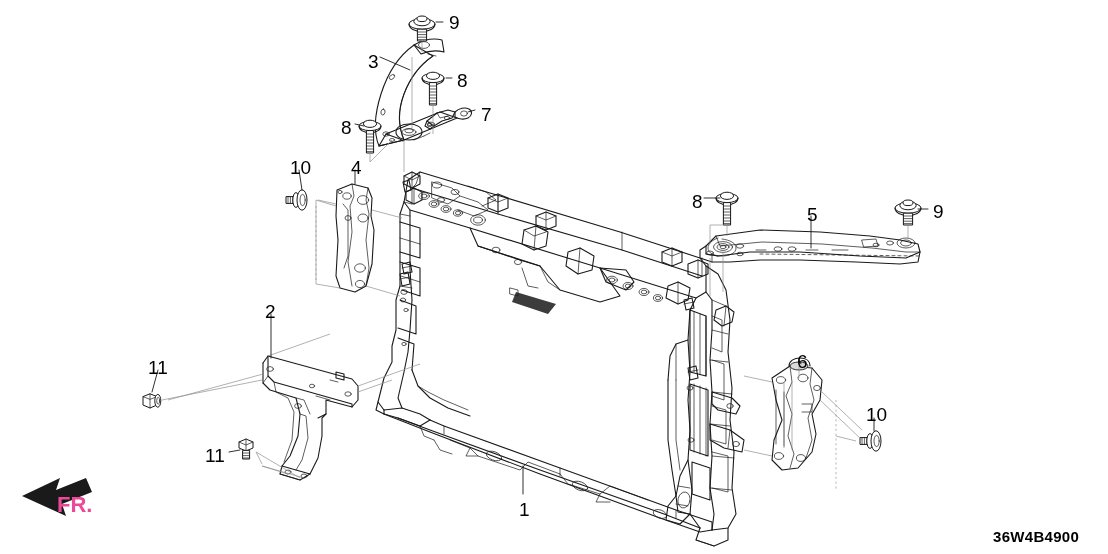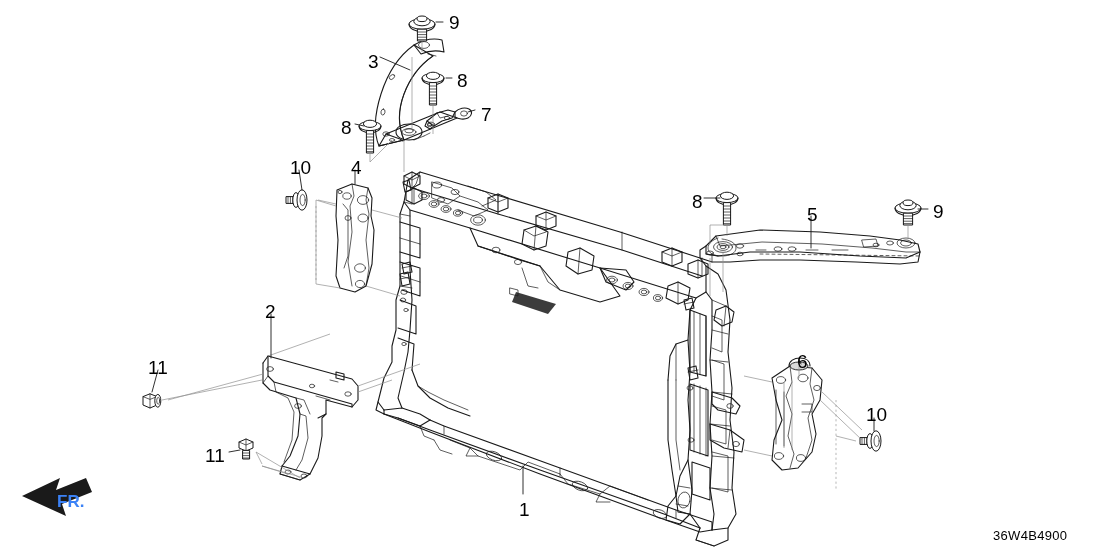--- a/index.html
+++ b/index.html
@@ -29,31 +29,32 @@
     font-family: "Liberation Sans", sans-serif;
     font-size: 19px;
     color: #000000;
     line-height: 1;
     white-space: nowrap;
     user-select: none;
   }
   .partcode {
     position: absolute;
     font-family: "Liberation Sans", sans-serif;
-    font-size: 13px;
+    font-size: 15px;
     color: #000000;
     letter-spacing: 0.3px;
     white-space: nowrap;
+    font-weight: bold;
   }
   .fr-label {
     position: absolute;
     font-family: "Liberation Sans", sans-serif;
     font-weight: bold;
-    font-size: 17px;
-    color: #3b82f6;
+    font-size: 22px;
+    color: #ec4899;
     white-space: nowrap;
   }
 </style>
 </head>
 <body>
 
 <div id="diagram-root">
 
   <svg id="diagram-svg" viewBox="0 0 1108 554" xmlns="http://www.w3.org/2000/svg">
     <defs>

